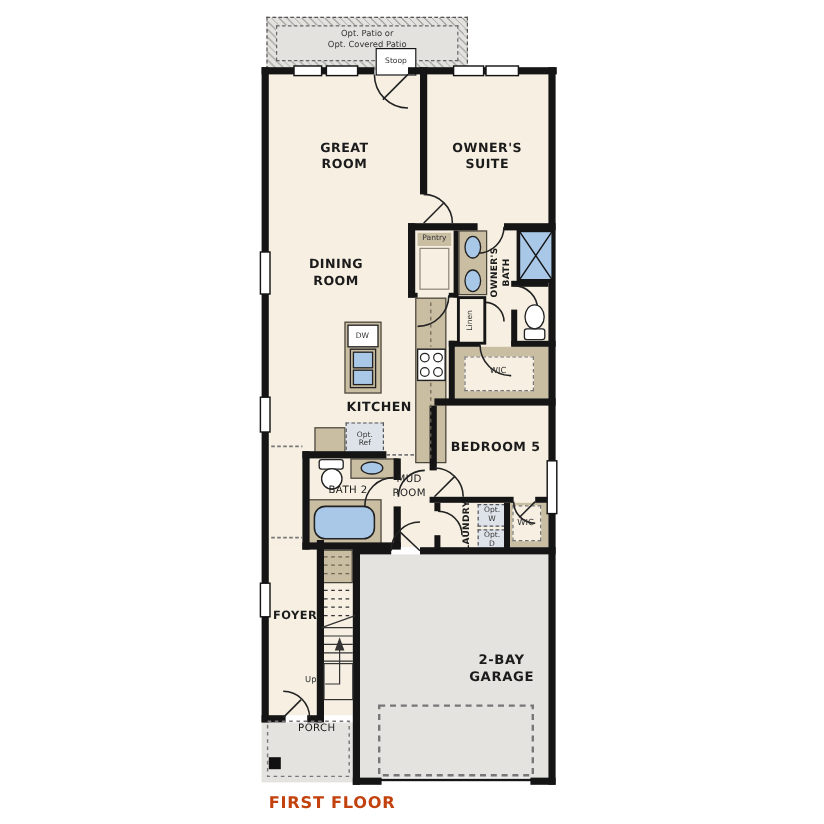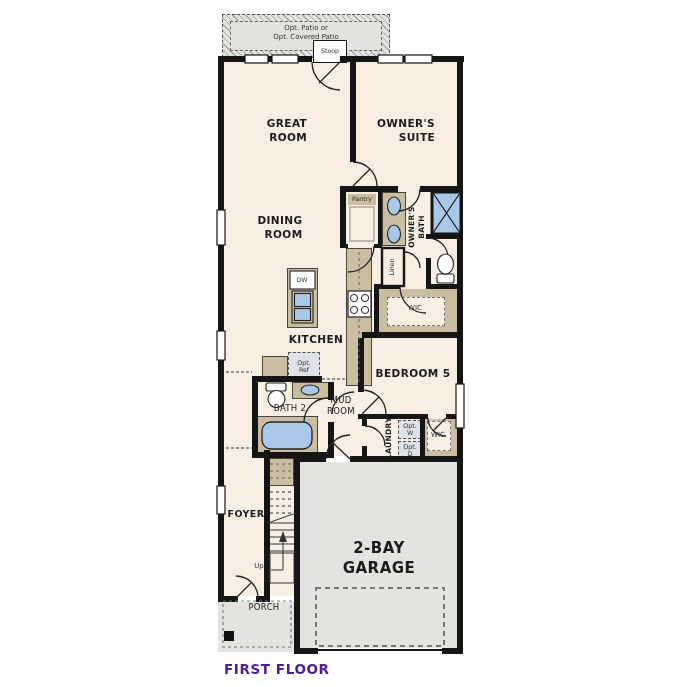--- a/index.html
+++ b/index.html
@@ -7,28 +7,28 @@
         font-family:"DejaVu Sans","Liberation Sans",sans-serif;}
   .floor{position:absolute;background:#f6efe2;}
   .gray{position:absolute;background:#e4e3e0;}
   .tan{position:absolute;background:#c9bda2;border:1px solid #4a453c;box-sizing:border-box;}
   .optbox{position:absolute;background:#dde3e9;border:1.5px dashed #555;box-sizing:border-box;}
   svg{position:absolute;left:0;top:0;}
   .lbl{position:absolute;color:#1b1b1b;white-space:nowrap;text-align:center;
        transform:translate(-50%,-50%);line-height:1.3;z-index:6;}
   .lbl span{display:block;}
   .lbl.v{transform:translate(-50%,-50%) rotate(-90deg);}
-  .b10{font-size:10.5px;font-weight:700;letter-spacing:.4px;text-align:right;}
+  .b10{font-size:10.5px;font-weight:700;letter-spacing:.4px;}
   .b9{font-size:9.5px;font-weight:700;letter-spacing:.4px;}
   .b8{font-size:8.5px;font-weight:400;letter-spacing:.3px;}
-  .b11{font-size:15px;font-weight:700;letter-spacing:.5px;}
+  .b11{font-size:11px;font-weight:700;letter-spacing:.5px;margin-left:39px;}
   .s7{font-size:7px;color:#333;}
   .s6{font-size:6.3px;color:#333;line-height:1.15;}
   .vb7{font-size:7.5px;font-weight:700;letter-spacing:.3px;}
-  .title{position:absolute;font-size:13.5px;font-weight:700;letter-spacing:.6px;color:#4c1d95;z-index:6;}
+  .title{position:absolute;font-size:13.5px;font-weight:700;letter-spacing:.6px;color:#c2410c;z-index:6;}
   #patio{position:absolute;left:222px;top:14px;width:168px;height:44px;z-index:1;
          background:repeating-linear-gradient(45deg,#a8a8a6 0 1px,#e3e2df 1px 4.5px);
          border:1px dashed #555;box-sizing:border-box;}
   #patio .inner{position:absolute;left:7px;top:6px;right:7px;bottom:6px;
          background:#e3e2df;border:1px dashed #666;}
   #stoop{position:absolute;left:313px;top:40px;width:34px;height:23px;background:#fff;
          border:1.6px solid #151515;box-sizing:border-box;z-index:4;}
   .z2{z-index:2;} .z3{z-index:3;}
 </style>
 </head>

